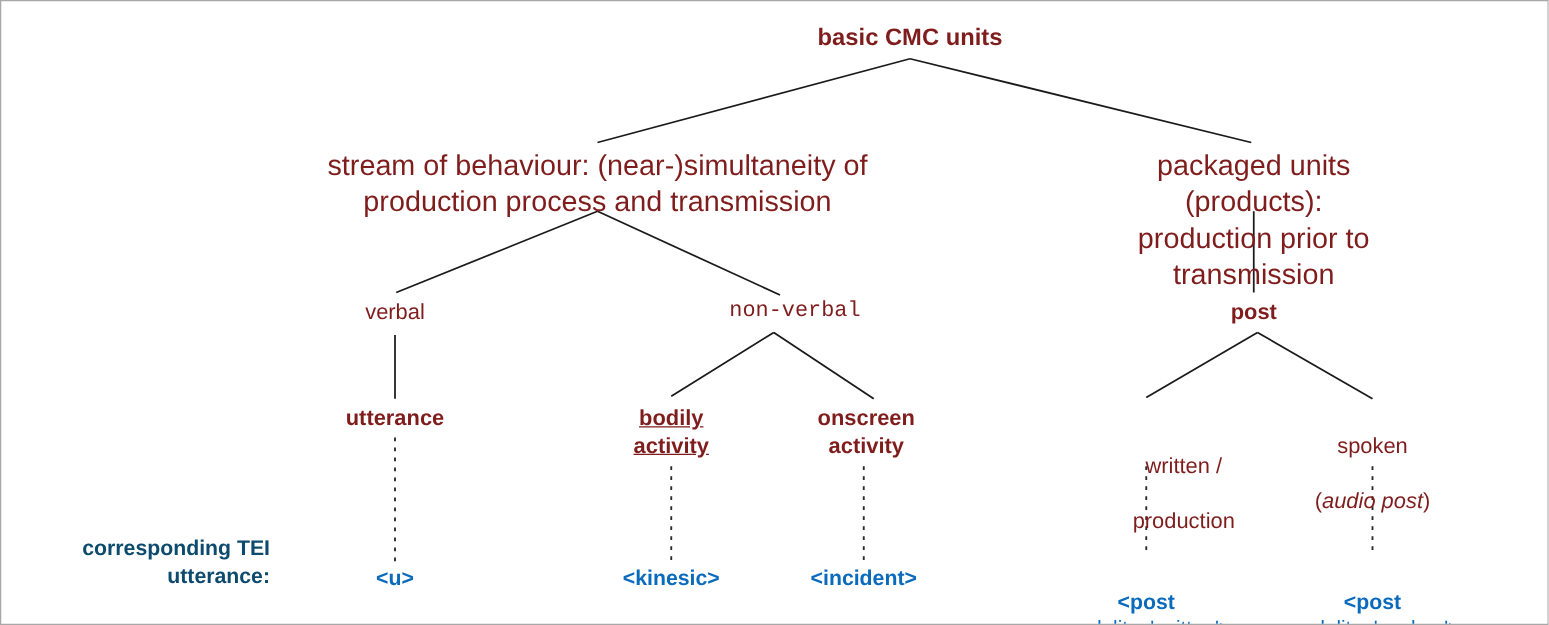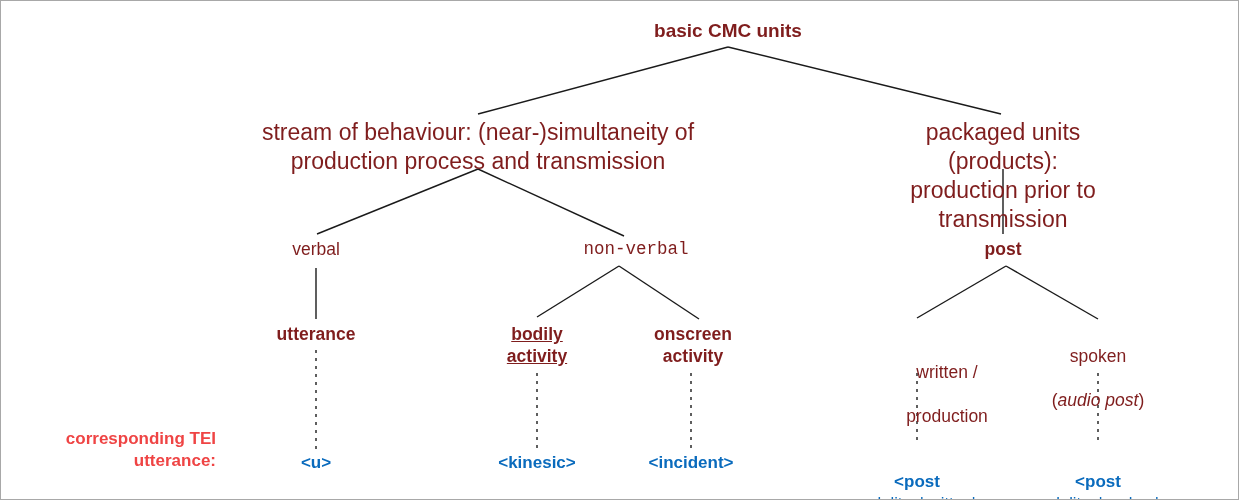--- a/index.html
+++ b/index.html
@@ -48,21 +48,21 @@
   .tei { font-size: 17px; font-weight: bold; color: #0a6bbd; }
   .tei .attr {
     font-weight: normal;
     font-size: 16.5px;
     display: block;
   }
   .caption-tei {
     position: absolute;
     font-size: 17px;
     font-weight: bold;
-    color: #ef4444;
+    color: #0c4a6e;
     text-align: right;
     line-height: 1.3;
   }
   .italic { font-style: italic; }
 </style>
 </head>
 <body>
 
 <div id="diagram-frame">
 

